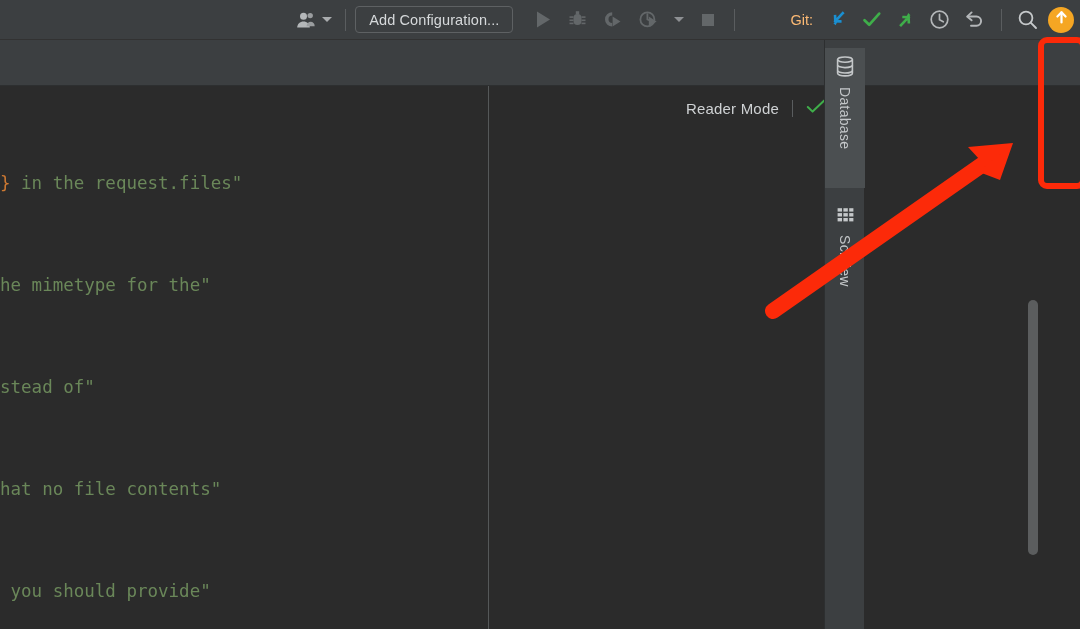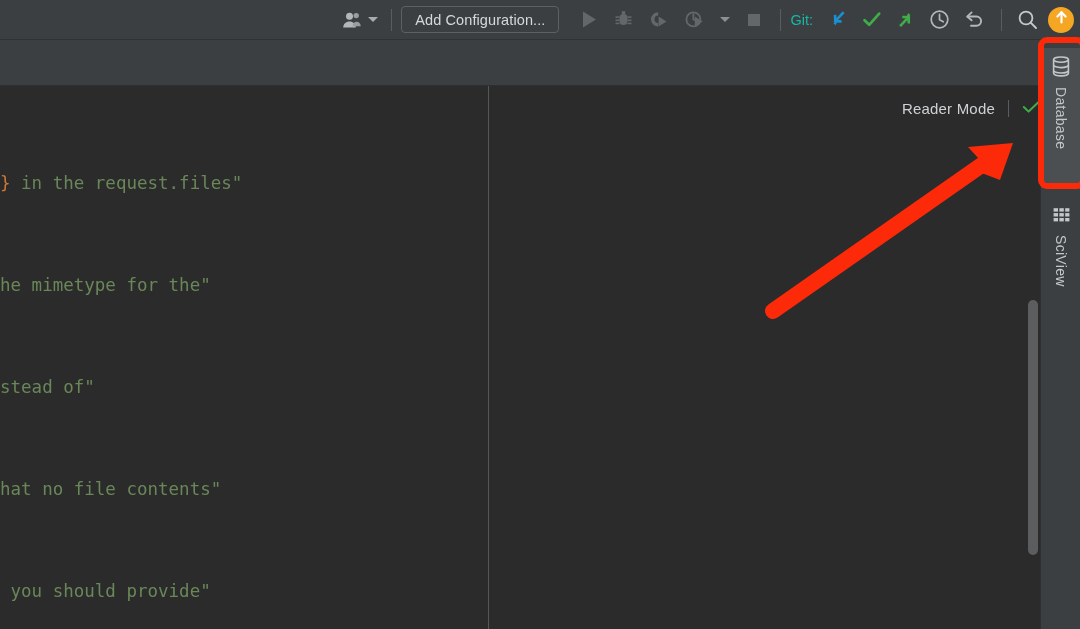--- a/index.html
+++ b/index.html
@@ -9,21 +9,21 @@
     width: 1080px;
     height: 629px;
     overflow: hidden;
     background: #2b2b2b;
     font-family: "Liberation Sans", sans-serif;
     -webkit-font-smoothing: antialiased;
   }
 
   #app {
     position: relative;
-    width: 1080px;
+    width: 864px;
     height: 629px;
     background: #2b2b2b;
   }
 
   
   .toolbar {
     position: absolute;
     left: 0; top: 0;
     width: 1080px; height: 40px;
     background: #3c3f41;
@@ -66,24 +66,25 @@
     border-radius: 4px;
     color: #d6d9db;
     font-size: 14.5px;
     letter-spacing: .1px;
     background: transparent;
     white-space: nowrap;
     cursor: default;
   }
 
   .git-label {
-    color: #14b8a6;
+    color: #fdba74;
     font-size: 14.5px;
     margin-right: 9px;
     white-space: nowrap;
+    margin-left: 46px;
   }
 
   .upload-circle {
     width: 26px; height: 26px;
     border-radius: 50%;
     background: #f5a623;
     display: flex; align-items: center; justify-content: center;
     margin-left: 4px;
     margin-right: 6px;
   }

